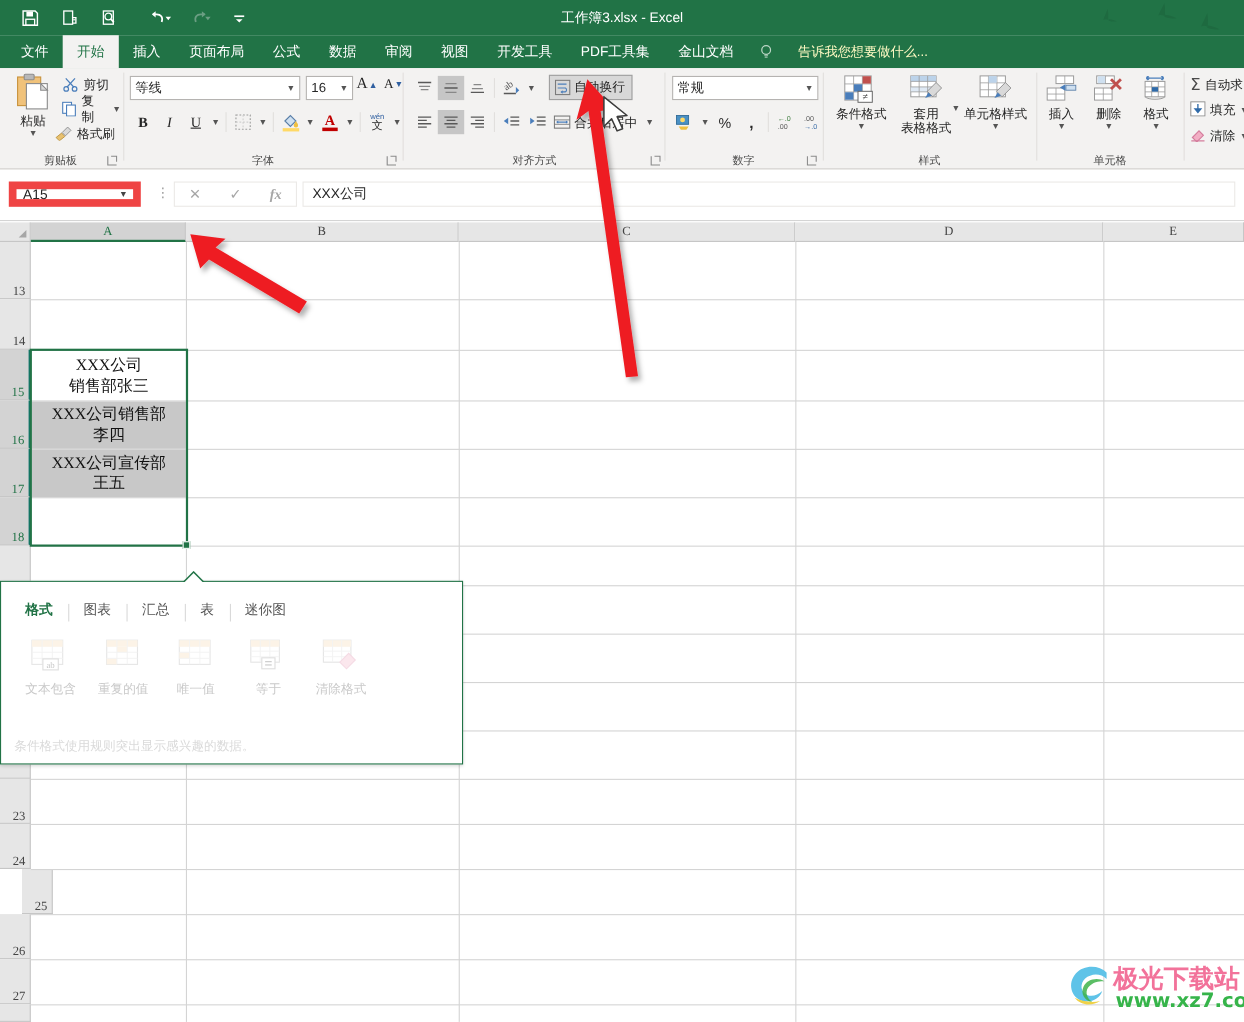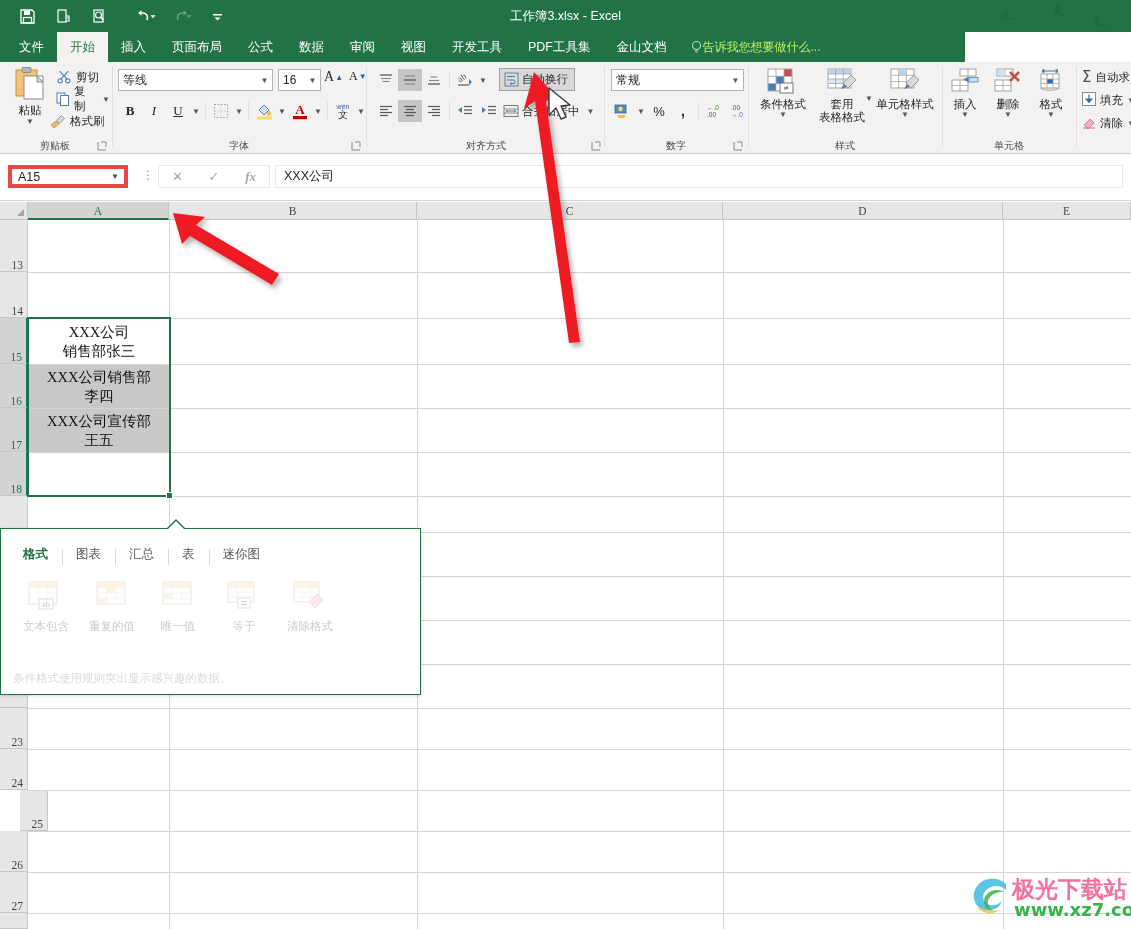--- a/index.html
+++ b/index.html
@@ -24,30 +24,30 @@
   .qat-btn svg { display:block; }
   .qat-sep { width:8px; }
   .title-text {
     position:absolute; left:0; top:0; width:1131px; height:32px;
     line-height:32px; text-align:center; color:#ffffff; font-size:12.5px;
   }
   .birds { position:absolute; right:0; top:0; width:140px; height:32px; pointer-events:none;}
 
   
   .tabbar {
-    position:absolute; left:0; top:32px; width:965px; height:30px;
+    position:absolute; left:0; top:32px; width:1131px; height:30px;
     background:#217346;
   }
   .tabs { display:flex; align-items:flex-end; height:30px; padding-left:6px; }
   .tab {
     height:30px; line-height:30px; padding:0 13px; color:#ffffff;
     font-size:12.5px; white-space:nowrap;
   }
   .tab.active { background:#f3f2f1; color:#217346; font-weight:normal; }
-  .tellme { display:flex; align-items:center; gap:0; margin-left:10px; height:30px; color:#bef264; font-size:12px;}
+  .tellme { display:flex; align-items:center; gap:23px; margin-left:10px; height:30px; color:#fef9c3; font-size:12px;}
   .bulb { width:13px; height:14px; }
 
   
   .ribbon {
     position:absolute; left:0; top:62px; width:1131px; height:92px;
     background:#f3f2f1; border-bottom:1px solid #d2d0ce;
   }
   .rgroup { position:absolute; top:0; height:92px; }
   .rgroup-label {
     position:absolute; bottom:1px; left:0; width:100%; text-align:center;
@@ -100,21 +100,21 @@
   }
   .bigbtn .glyph { height:32px; display:flex; align-items:flex-end; justify-content:center;}
 
   
   .ebtn { position:absolute; display:flex; align-items:center; gap:4px; font-size:11.5px; height:20px; color:#262626; white-space:nowrap;}
 
   
   .fbar { position:absolute; left:0; top:155px; width:1131px; height:46px; background:#fff; }
   .namebox {
     position:absolute; left:8px; top:10px; width:120px; height:23px;
-    border:4px solid #ef4444; background:#fff; display:flex; align-items:center;
+    border:7px solid #ef4444; background:#fff; display:flex; align-items:center;
     font-size:12.5px; padding-left:6px;
   }
   .namebox .nb-arrow { position:absolute; right:5px; font-size:8px; color:#444; }
   .fbar-dots { position:absolute; left:142px; top:13px; font-size:12px; color:#9a9a9a; letter-spacing:0; }
   .fbtns { position:absolute; left:158px; top:10px; width:112px; height:23px; border:1px solid #ebe9e7; background:#fff; display:flex; align-items:center; justify-content:space-around;}
   .fbtns span { color:#a6a6a6; font-size:13px;}
   .fx { font-style:italic; font-family:"Liberation Serif", serif; color:#444; font-weight:bold; font-size:13px;}
   .finput {
     position:absolute; left:275px; top:10px; width:848px; height:23px;
     border:1px solid #ebe9e7; background:#fff; display:flex; align-items:center;

